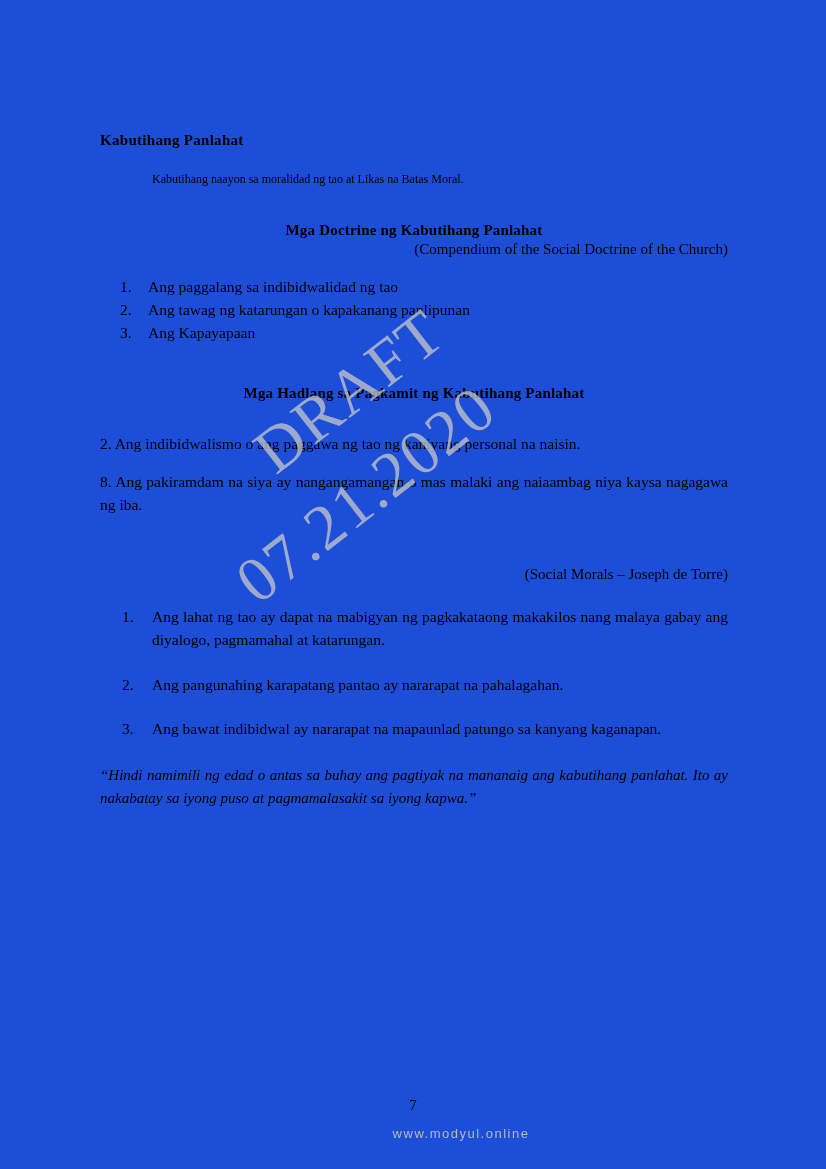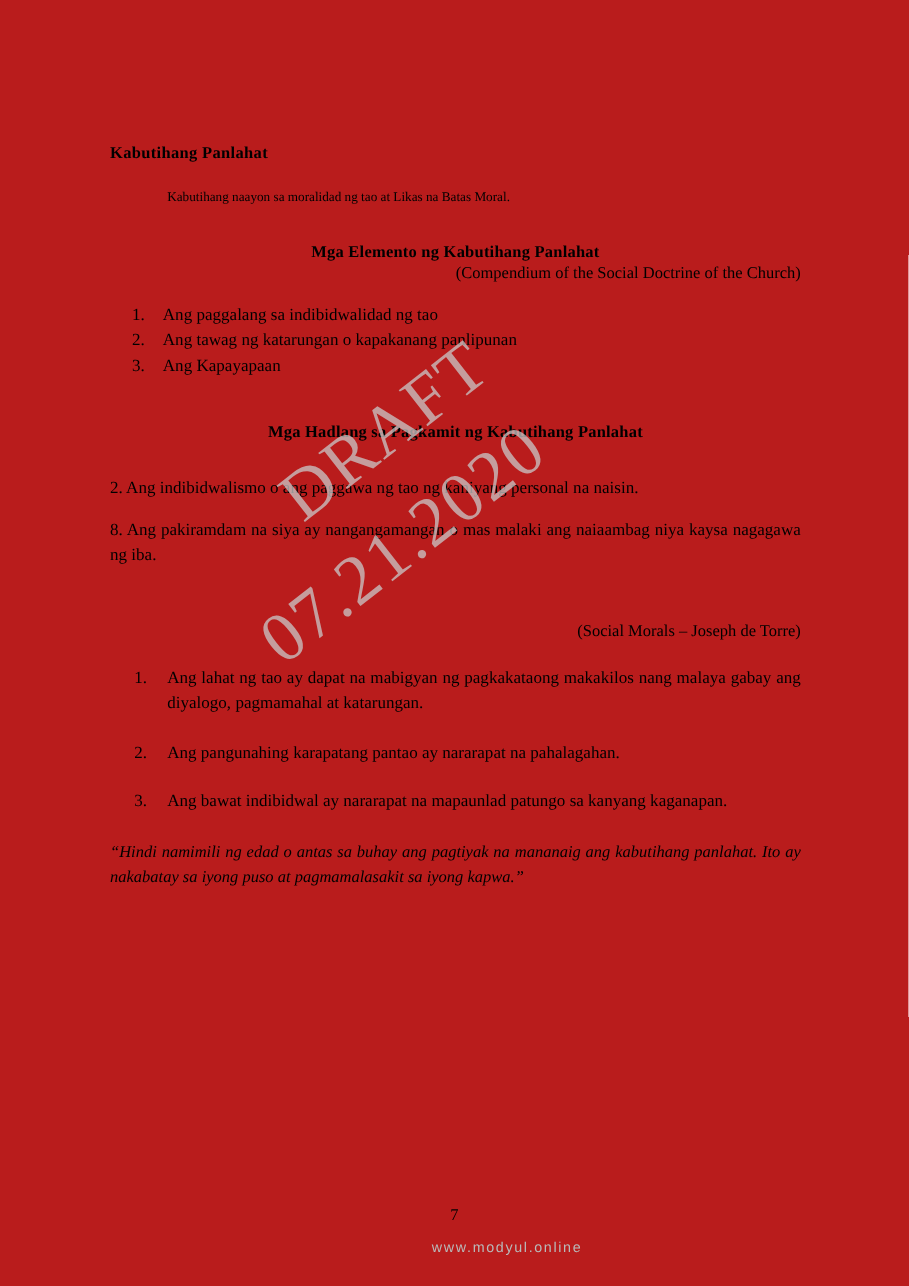--- a/index.html
+++ b/index.html
@@ -9,21 +9,21 @@
   }
   body {
     font-family: "Liberation Serif", serif;
     color: #000000;
   }
   .page {
     position: relative;
     width: 826px;
     height: 1169px;
     margin: 0 auto;
-    background: #b91c1c;
+    background: #1d4ed8;
     overflow: hidden;
     box-sizing: border-box;
   }
   .content {
     position: absolute;
     left: 100px;
     top: 132px;
     width: 628px;
   }
   .doc-title {
@@ -153,21 +153,21 @@
 
 <div class="page">
 
   <div class="content">
 
     <h1 class="doc-title">Kabutihang Panlahat</h1>
 
     <p class="lead">Kabutihang naayon sa moralidad ng tao at Likas na Batas Moral.</p>
 
     <div>
-      <div class="section-heading">Mga Elemento ng Kabutihang Panlahat</div>
+      <div class="section-heading">Mga Doctrine ng Kabutihang Panlahat</div>
       <div class="section-subheading">(Compendium of the Social Doctrine of the Church)</div>
       <ul class="numlist">
         <li>
           <span class="num">1.</span>
           <span>Ang paggalang sa indibidwalidad ng tao</span>
         </li>
         <li>
           <span class="num">2.</span>
           <span>Ang tawag ng katarungan o kapakanang panlipunan</span>
         </li>

